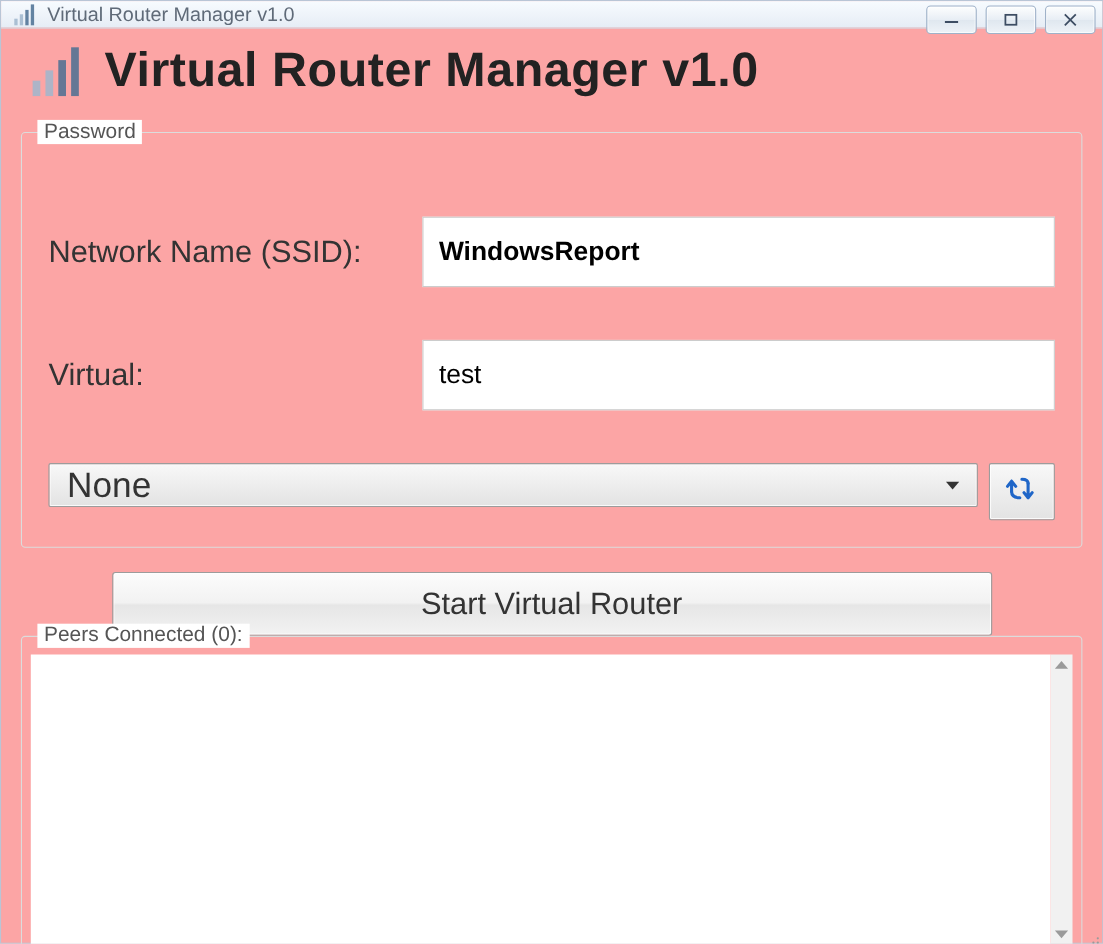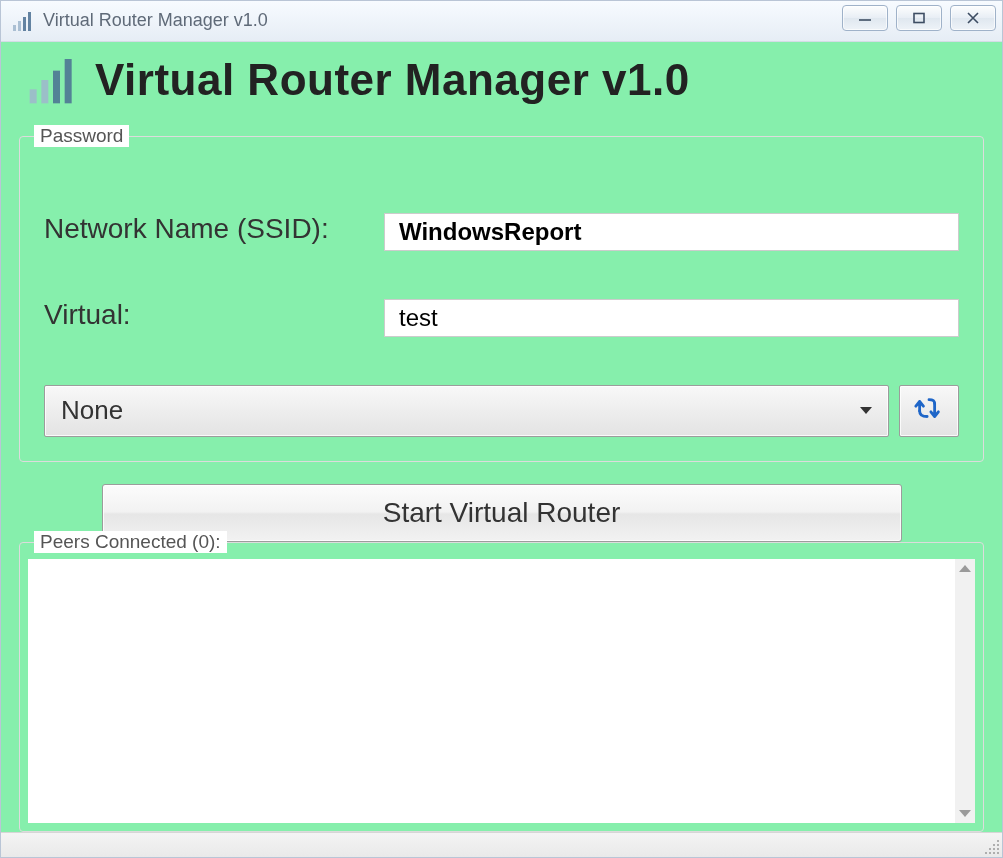--- a/index.html
+++ b/index.html
@@ -21,21 +21,21 @@
     background: #ffffff;
     font-family: "Segoe UI", Tahoma, sans-serif;
     color: var(--text);
     overflow: hidden;
   }
 
   
   .window {
     width: 1003px; height: 858px;
     border: 1px solid var(--win-border);
-    background: #86efac;
+    background: #fca5a5;
     display: flex; flex-direction: column;
     position: relative;
   }
   .titlebar {
     height: 42px;
     background: linear-gradient(#f7fbff, #e6edf5);
     border-bottom: 1px solid #d4dce6;
     display: flex; align-items: center;
     padding: 0 8px;
     position: relative;
@@ -85,54 +85,54 @@
     position: absolute;
     top: -12px; left: 14px;
     background: #ffffff;
     padding: 0 6px;
     font-size: 19px;
     color: #555;
   }
 
   
   .row {
-    display:flex; align-items:flex-start;
+    display:flex; align-items:center;
     margin-bottom: 18px;
     margin-top: 48px;
   }
   .row:last-child { margin-bottom: 0; }
   .row-label {
     width: 340px;
     font-size: 28px;
     color: #333;
   }
   .row-field { flex: 1 1 auto; display:flex; gap:10px; }
 
   .textfield {
     flex: 1 1 auto;
-    height: 38px;
+    height: 64px;
     border: 1px solid var(--field-border);
     background:#fff;
     font-size: 24px;
     font-weight:600;
     padding: 0 14px;
     color:#000;
     outline:none;
   }
   .textfield.pw { font-weight:400; }
 
   .combo {
     flex: 1 1 auto;
-    height: 52px;
+    height: 40px;
     border: 1px solid var(--btn-border);
     border-radius: 2px;
     background: linear-gradient(var(--btn-grad1), var(--btn-grad2));
     display:flex; align-items:center; justify-content:space-between;
     padding: 0 16px;
-    font-size: 26px;
+    font-size: 32px;
     color:#333;
     cursor: default;
     box-shadow: inset 0 0 0 1px #ffffffcc;
   }
   .combo .caret {
     width:0;height:0;
     border-left:6px solid transparent;
     border-right:6px solid transparent;
     border-top:7px solid #333;
   }

